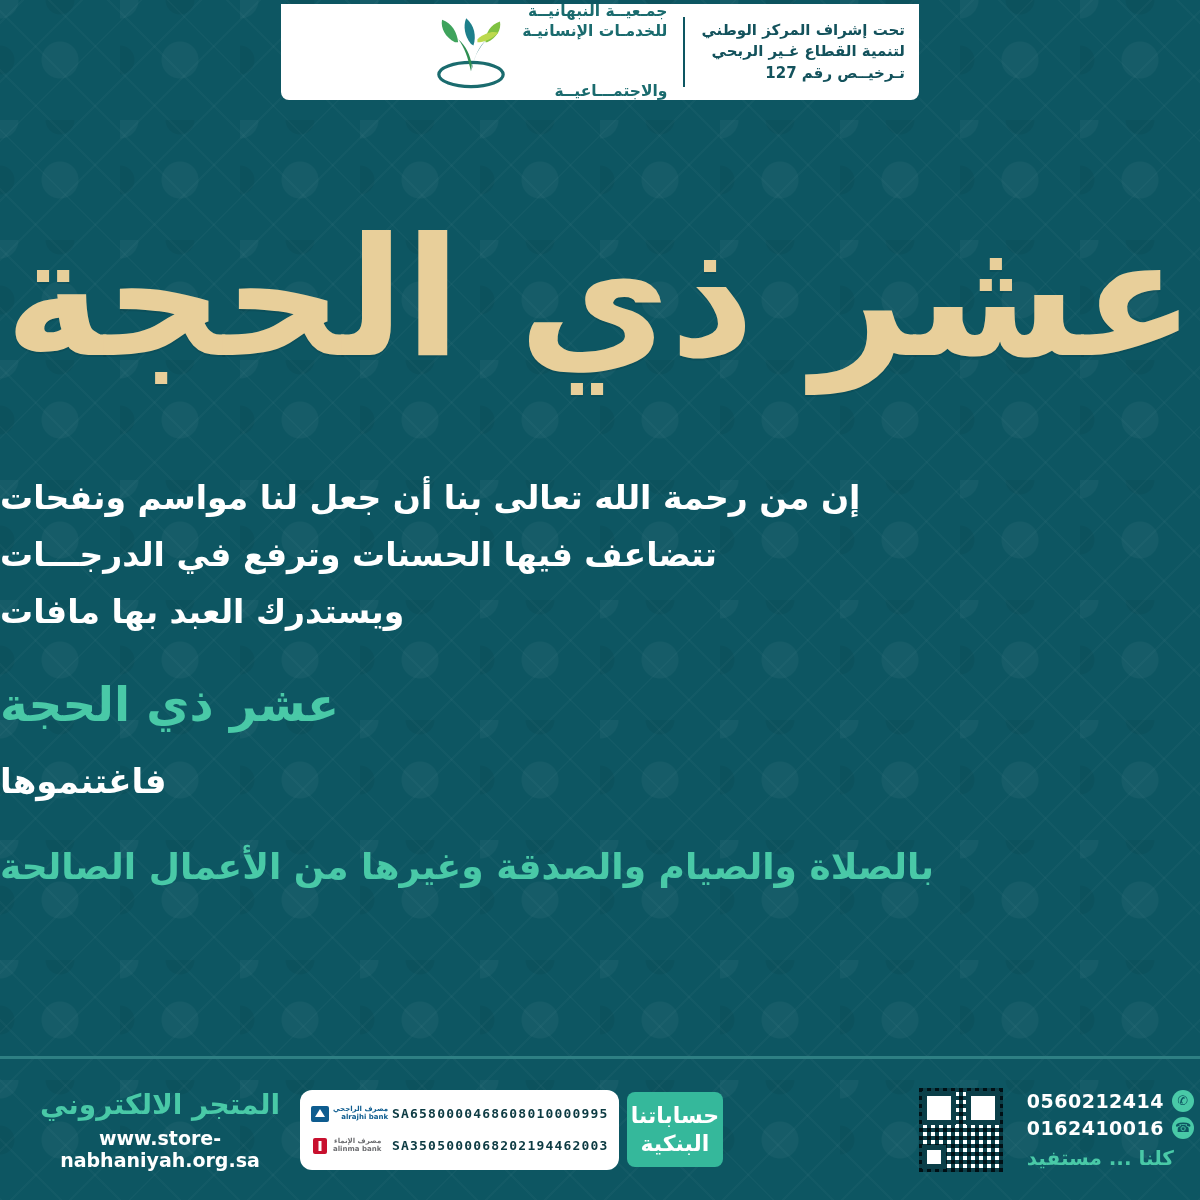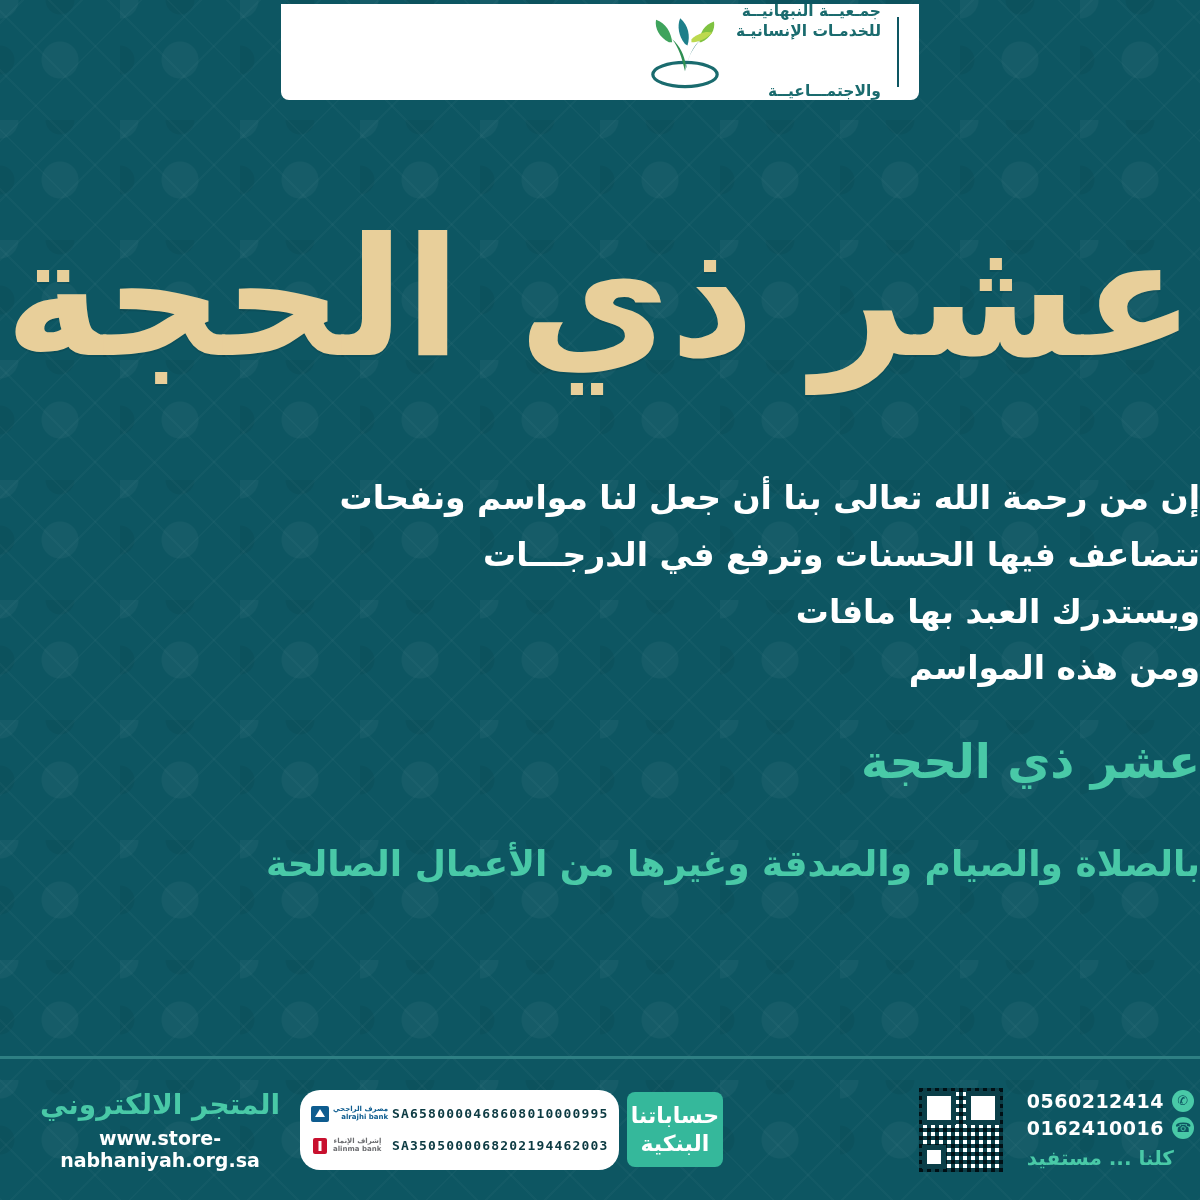--- a/index.html
+++ b/index.html
@@ -92,21 +92,21 @@
     font-weight: bold;
     letter-spacing: -6px;
     text-shadow: 0 2px 0 rgba(0,0,0,0.08);
     z-index: 3;
   }
 
   
   .body-block {
     position: absolute;
     top: 470px; left: 0; right: 0;
-    text-align: right;
+    text-align: left;
     z-index: 3;
   }
   .body-line {
     color: #ffffff;
     font-size: 33px;
     font-weight: bold;
     line-height: 1.72;
     letter-spacing: 0.5px;
   }
   .highlight-green {
@@ -160,21 +160,21 @@
   .store-url {
     color: #ffffff;
     font-size: 19px;
     font-weight: bold;
     direction: ltr;
     margin-top: 5px;
   }
   .iban-box {
     flex: 0 0 auto;
     background: #ffffff;
-    border-radius: 20px;
+    border-radius: 12px;
     padding: 11px 10px;
     display: flex;
     flex-direction: row-reverse;
     align-items: center;
     gap: 8px;
     margin-right: 8px;
   }
   .bank-rows {
     display: flex; flex-direction: column; gap: 6px;
   }
@@ -261,20 +261,25 @@
     margin-top: 2px; text-align: left; width: 100%;
   }
 </style>
 </head>
 <body>
 
 <div class="poster">
 
   <div class="license-bar">
 
+    <div class="license-text">
+      <div>تحت إشراف  المركز الوطني</div>
+      <div>لتنمية القطاع غـير الربحي</div>
+      <div class="num">تـرخيــص رقم  127</div>
+    </div>
 
     <div class="vdiv"></div>
 
     <div class="assoc-logo">
       <div class="assoc-name">
         <div>جمـعيــة النبهانيــة</div>
         <div>للخدمـات الإنسانيـة</div>
         <div>والاجتمـــاعيــة</div>
       </div>
       <div class="assoc-mark">
@@ -290,22 +295,22 @@
       </div>
     </div>
   </div>
 
   <div class="headline">عشر ذي الحجة</div>
 
   <div class="body-block">
     <div class="body-line">إن من رحمة الله تعالى بنا أن جعل لنا مواسم ونفحات</div>
     <div class="body-line">تتضاعف فيها الحسنات وترفع في الدرجـــات</div>
     <div class="body-line">ويستدرك العبد بها مافات</div>
-    <div class="body-line">ومن هذه المواسم</div>
     <div class="highlight-green">عشر ذي الحجة</div>
+    <div class="fa-line">فاغتنموها</div>
     <div class="closing-line">بالصلاة والصيام والصدقة وغيرها من الأعمال الصالحة</div>
   </div>
 
   <div class="footer-rule"></div>
 
   <div class="footer">
 
     <div class="footer-store">
       <div class="store-title">المتجر الالكتروني</div>
       <div class="store-url">www.store-nabhaniyah.org.sa</div>
@@ -332,21 +337,21 @@
 
         <div class="bank-row">
           <div class="bank-logo">
             <span class="mark">
               <svg viewBox="0 0 20 20" width="20" height="20" aria-hidden="true">
                 <rect x="3" y="2" width="14" height="16" rx="2" fill="#c8102e"></rect>
                 <rect x="8.5" y="5" width="3" height="10" fill="#ffffff"></rect>
               </svg>
             </span>
             <span class="lbl">
-              <span style="display:block;color:#6d6e71">إشراف الإنماء</span>
+              <span style="display:block;color:#6d6e71">مصرف الإنماء</span>
               <span style="display:block;color:#6d6e71">alinma bank</span>
             </span>
           </div>
           <div class="iban">SA3505000068202194462003</div>
         </div>
 
       </div>
     </div>
 
     <div class="accounts-badge">

